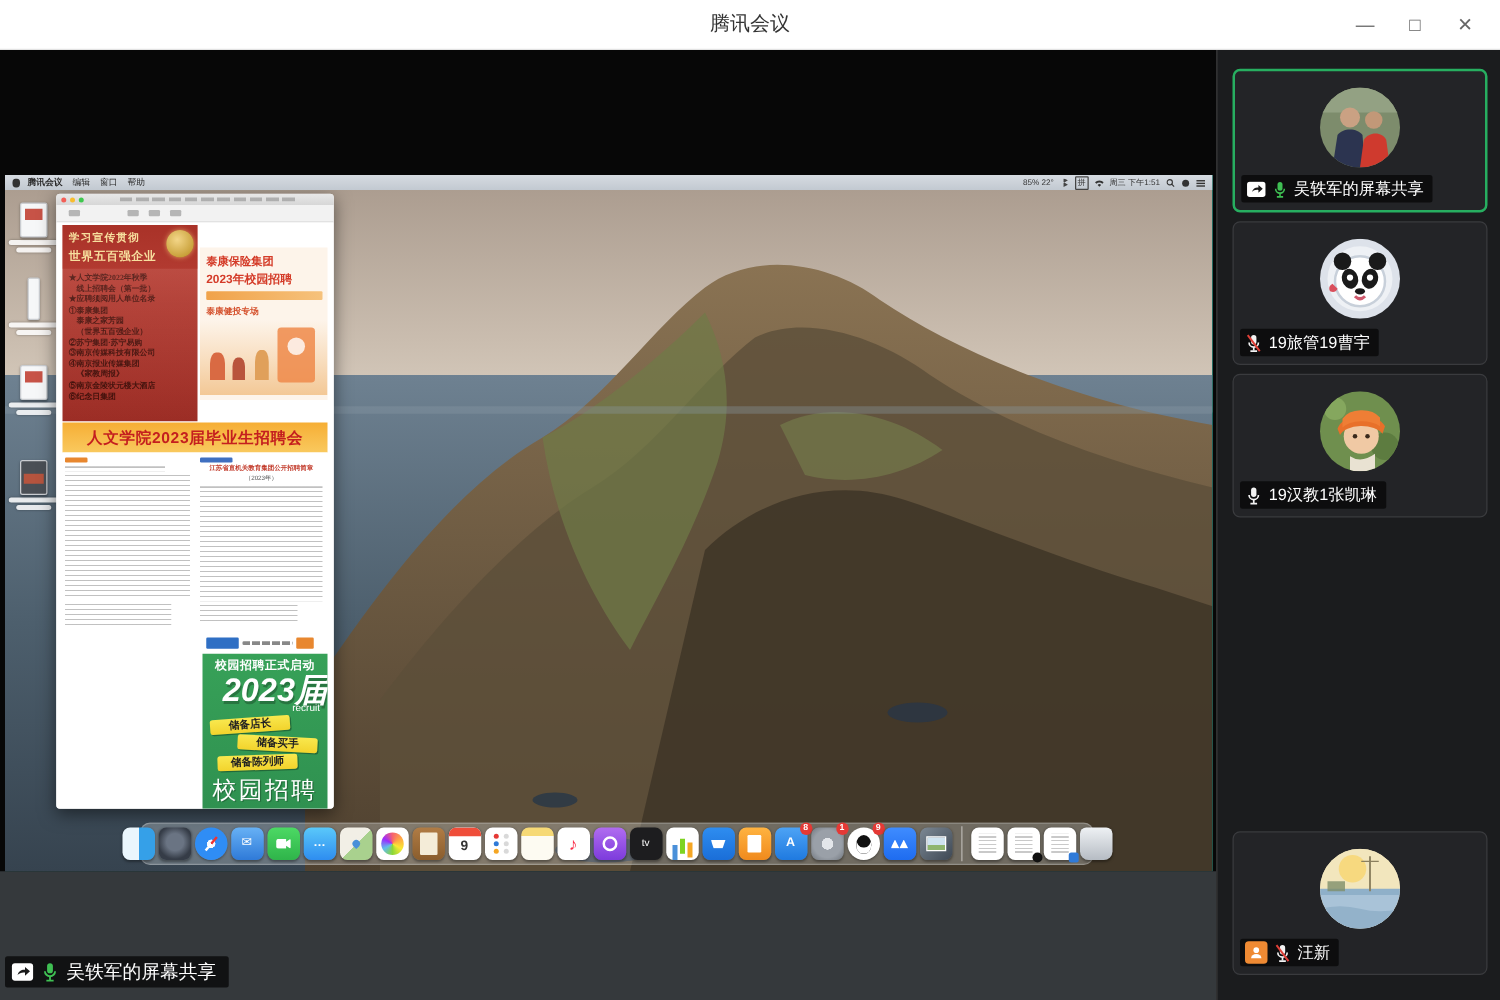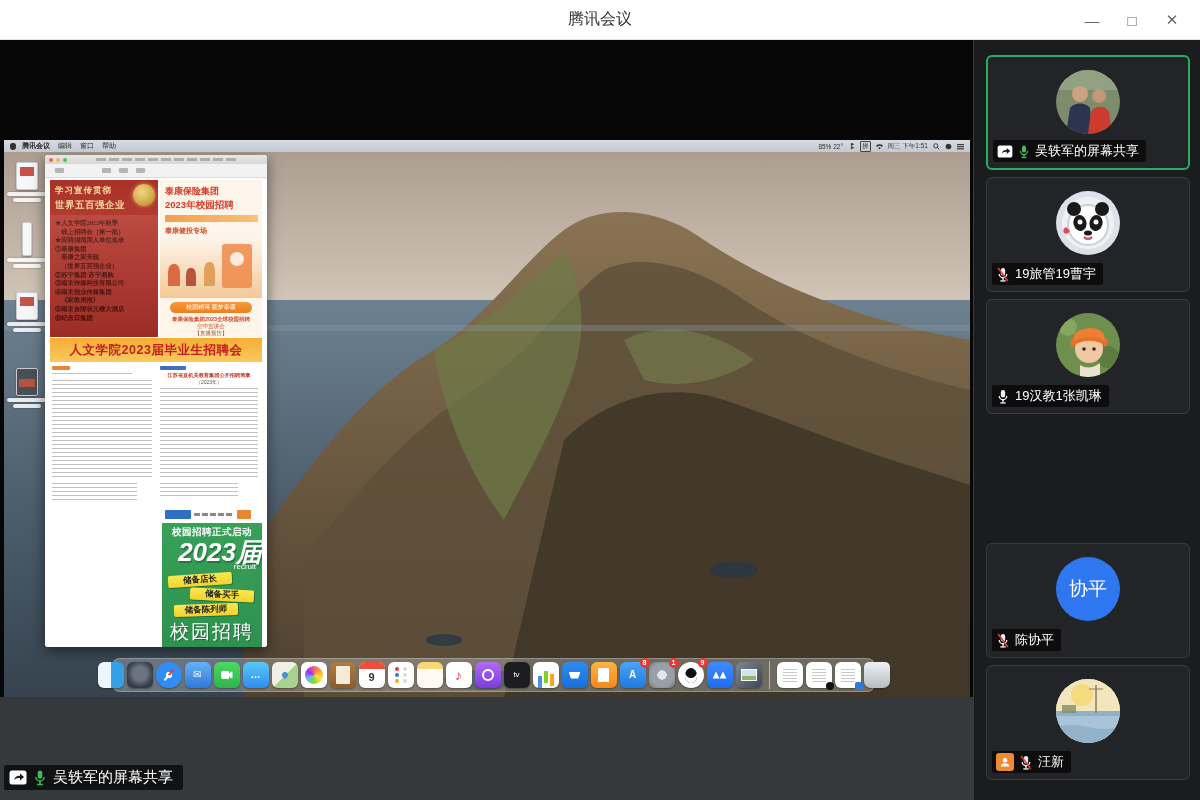--- a/index.html
+++ b/index.html
@@ -53,21 +53,21 @@
   
   .poster-party{position:absolute;left:5px;top:2px;width:108px;height:157px;background:linear-gradient(#b23a30,#9c2d25);color:#fff;overflow:hidden;}
   .pp-head{position:relative;padding:5px 4px 3px 5px;background:linear-gradient(#a93228,#b23a30);}
   .pp-h1{font-size:8.5px;font-weight:bold;color:#f7df9e;letter-spacing:1px;}
   .pp-h2{font-size:9.5px;font-weight:bold;color:#f7df9e;margin-top:2px;letter-spacing:.5px;}
   .pp-emblem{position:absolute;right:3px;top:4px;width:22px;height:22px;border-radius:50%;background:radial-gradient(circle at 40% 35%,#f3d688,#caa23c 70%,#a87f22);box-shadow:0 0 4px rgba(255,220,130,.6);}
   .pp-lines{padding:4px 3px 0 5px;font-family:"Liberation Serif","DejaVu Serif",serif;font-size:6.3px;line-height:8.6px;color:#3c0d08;font-weight:bold;}
   .poster-party::before{content:"";position:absolute;inset:0;background:linear-gradient(rgba(255,170,160,.25),rgba(255,170,160,.12) 40%,rgba(0,0,0,0));pointer-events:none;}
 
   
-  .poster-tk{position:absolute;left:115px;top:2px;width:102px;height:157px;background:#fdf4ea;overflow:hidden;}
+  .poster-tk{position:absolute;left:115px;top:20px;width:102px;height:122px;background:#fdf4ea;overflow:hidden;}
   .tk-t1{font-size:9px;font-weight:bold;color:#d43b28;margin:5px 0 0 5px;}
   .tk-t2{font-size:9.5px;font-weight:bold;color:#d43b28;margin:1px 0 0 5px;}
   .tk-strip{height:7px;margin:3px 4px 0 5px;background:linear-gradient(90deg,#f0a24a,#f6c27c);border-radius:1px;}
   .tk-tag{font-size:7px;color:#d4502c;margin:4px 0 0 5px;font-weight:bold;}
   .tk-illu{position:absolute;left:0;right:0;top:58px;height:60px;background:linear-gradient(180deg,rgba(250,238,224,0) 0,rgba(247,216,180,.9) 60%,#f3c896);}
   .tk-illu i{position:absolute;display:block;}
   .tk-pill{position:absolute;left:10px;right:10px;top:122px;height:11px;background:linear-gradient(#f49b3c,#ec7f1f);border-radius:6px;color:#fff;font-size:6px;display:flex;align-items:center;justify-content:center;}
   .tk-s1{position:absolute;left:0;right:0;top:136px;text-align:center;font-size:5.5px;color:#d4502c;font-weight:bold;}
   .tk-s2{position:absolute;left:0;right:0;top:143px;text-align:center;font-size:5.5px;color:#d4502c;}
   .tk-s3{position:absolute;left:0;right:0;top:150px;text-align:center;font-size:5.5px;color:#8a5a30;}
@@ -493,35 +493,20 @@
               <rect x="8" y="2" width="8" height="14" rx="4" fill="#f2f2f2"></rect>
               <path d="M5 13 a7 7 0 0 0 14 0" fill="none" stroke="#f2f2f2" stroke-width="2.5"></path>
               <line x1="12" y1="20" x2="12" y2="25" stroke="#f2f2f2" stroke-width="2.5"></line>
               <line x1="7" y1="26" x2="17" y2="26" stroke="#f2f2f2" stroke-width="2.5"></line>
             </svg>
           <span class="nm">19汉教1张凯琳</span>
         </div>
       </div>
 
 
-      <div class="tile" style="top:503px;">
-        <div class="avatar" style="background:#2f77f0;display:flex;align-items:center;justify-content:center;">
-          <span style="color:#fff;font-size:19px;">协平</span>
-        </div>
-        <div class="tlabel">
-          <svg width="14" height="15" viewBox="0 0 24 28">
-              <rect x="8" y="2" width="8" height="14" rx="4" fill="#f2f2f2"></rect>
-              <path d="M5 13 a7 7 0 0 0 14 0" fill="none" stroke="#f2f2f2" stroke-width="2.5"></path>
-              <line x1="12" y1="20" x2="12" y2="25" stroke="#f2f2f2" stroke-width="2.5"></line>
-              <line x1="7" y1="26" x2="17" y2="26" stroke="#f2f2f2" stroke-width="2.5"></line>
-              <line x1="3" y1="2" x2="21" y2="26" stroke="#e04038" stroke-width="3"></line>
-            </svg>
-          <span class="nm">陈协平</span>
-        </div>
-      </div>
 
       <div class="tile" style="top:625px;text-align:right;">
         <div class="avatar">
           <svg viewBox="0 0 64 64">
               <rect width="64" height="64" fill="#e8ddb9"></rect>
               <rect x="0" y="0" width="64" height="34" fill="#f2e6bd"></rect>
               <circle cx="26" cy="16" r="11" fill="#f7d778" opacity="0.9"></circle>
               <rect x="0" y="34" width="64" height="30" fill="#a9c3d8"></rect>
               <rect x="0" y="32" width="64" height="5" fill="#8fb0c9"></rect>
               <line x1="40" y1="6" x2="40" y2="34" stroke="#8a7f5e" stroke-width="1.5"></line>

